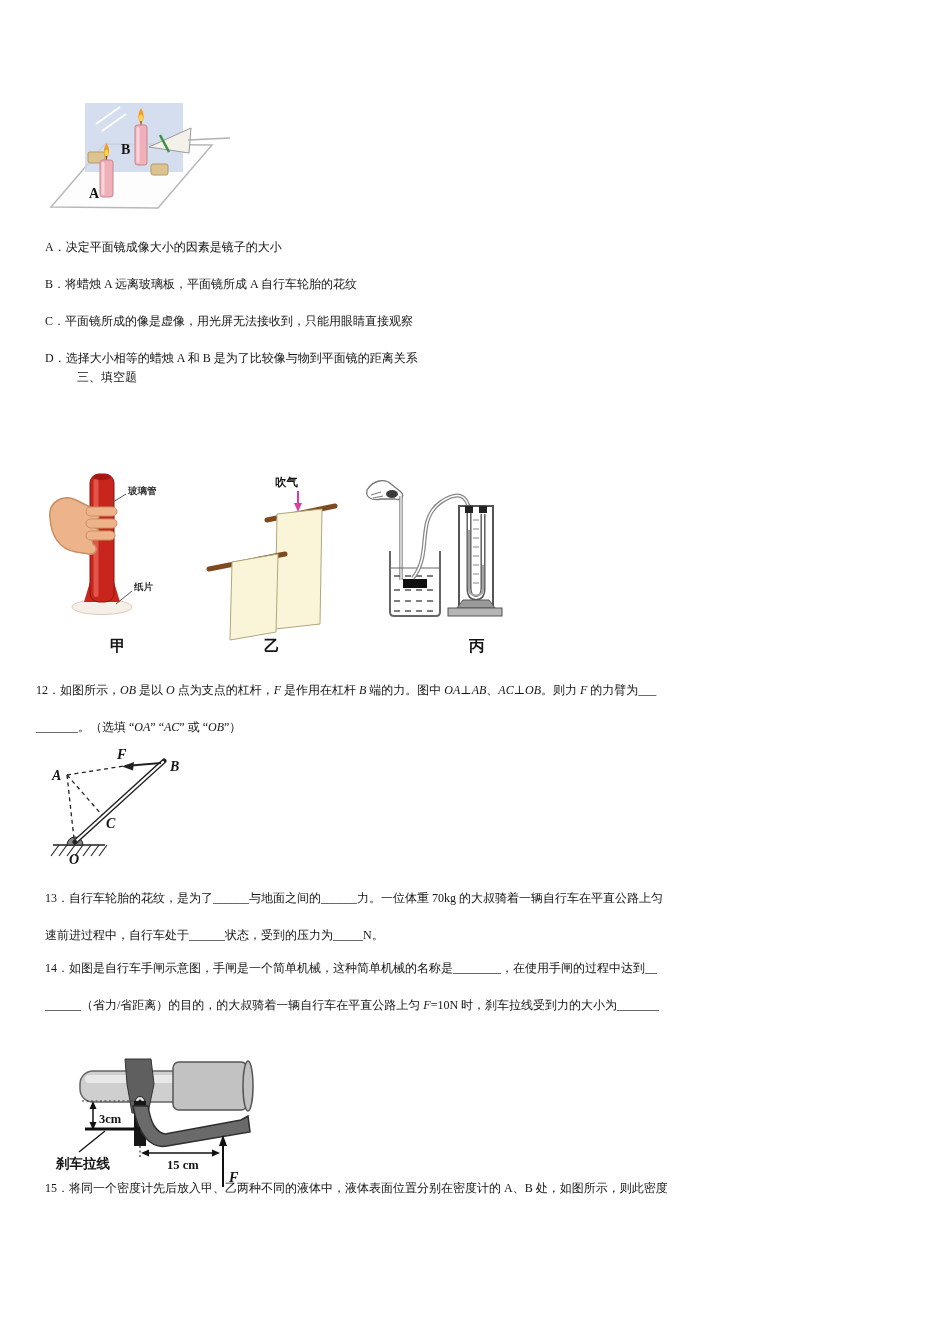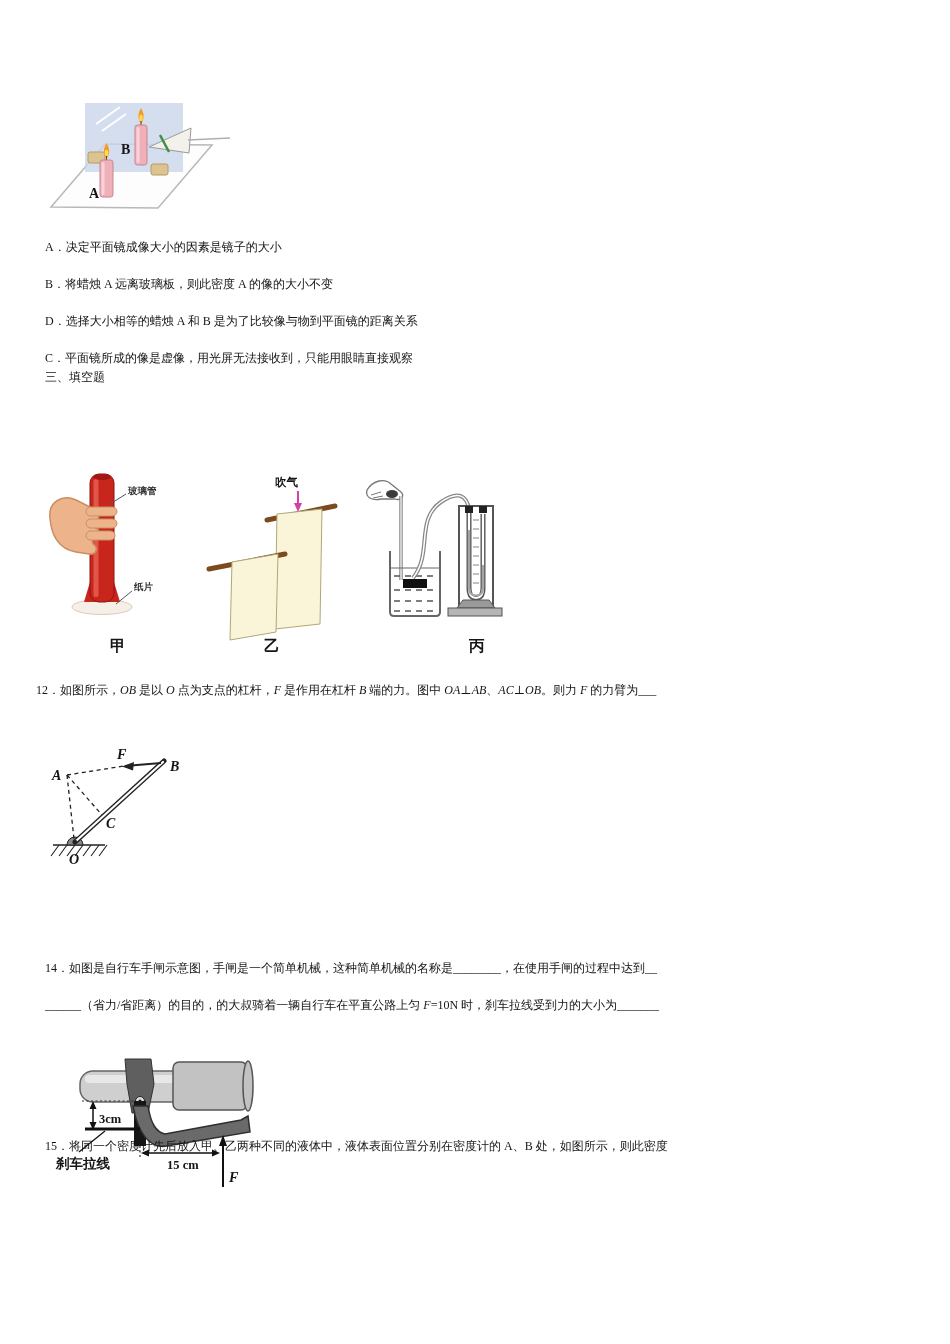--- a/index.html
+++ b/index.html
@@ -1,20 +1,20 @@
 <!DOCTYPE html>
 <html><head>
 <meta charset="utf-8">
 <style>
   html,body{margin:0;padding:0;background:#ffffff;}
   .page{position:relative;width:950px;height:1344px;background:#ffffff;overflow:hidden;
         font-family:"Liberation Serif","DejaVu Serif",serif;color:#141414;}
   .tl{position:absolute;font-weight:normal;font-size:12px;white-space:nowrap;}
   .lines .ln{height:37px;line-height:37px;}
-  .single{line-height:22px;}
+  .single{line-height:22px;margin-left:32px;}
   .it{font-style:italic;}
   svg{position:absolute;display:block;overflow:visible;}
   svg text{font-family:"Liberation Serif","DejaVu Serif",serif;font-weight:bold;fill:#141414;}
   svg text.cn{font-size:9.5px;fill:#333;}
   svg text.lbl{font-size:14px;font-style:italic;}
   .figwrap{position:absolute;}
   .figlabel{position:absolute;font-weight:bold;font-size:15.5px;white-space:nowrap;}
 </style>
 </head>
 <body>
@@ -49,27 +49,27 @@
     </g>
     <text x="41" y="100" font-size="14">A</text>
     <text x="73" y="56" font-size="14">B</text>
   </svg>
 
   <div class="tl lines" style="left:45px;top:229px">
     <div class="ln">
       <span>A．</span><span>决定平面镜成像大小的因素是镜子的大小</span>
     </div>
     <div class="ln">
-      <span>B．</span><span>将蜡烛 A 远离玻璃板，则此密度 A 的像的大小不变</span>
+      <span>B．</span><span>将蜡烛 A 远离玻璃板，平面镜所成 A 自行车轮胎的花纹</span>
+    </div>
+    <div class="ln">
+      <span>C．</span><span>平面镜所成的像是虚像，用光屏无法接收到，只能用眼睛直接观察</span>
     </div>
     <div class="ln">
       <span>D．</span><span>选择大小相等的蜡烛 A 和 B 是为了比较像与物到平面镜的距离关系</span>
-    </div>
-    <div class="ln">
-      <span>C．</span><span>平面镜所成的像是虚像，用光屏无法接收到，只能用眼睛直接观察</span>
     </div>
   </div>
 
   <div class="tl single" style="left:45px;top:366px">三、填空题</div>
 
 
   <div class="figwrap" style="left:48px;top:468px;width:490px;height:205px">
 
     <svg style="left:0;top:2px" width="145" height="166" viewBox="0 0 145 166">
       <ellipse cx="54" cy="137" rx="30" ry="7.5" fill="#f6efe7" stroke="#dccaba" stroke-width="1"></ellipse>
@@ -138,20 +138,21 @@
       <rect x="85" y="140" width="54" height="8" fill="#b5b5b5" stroke="#555" stroke-width="1"></rect>
     </svg>
 
     <div class="figlabel" style="left:62px;top:168px">甲</div>
     <div class="figlabel" style="left:216px;top:168px">乙</div>
     <div class="figlabel" style="left:421px;top:168px">丙</div>
   </div>
 
   <div class="tl lines" style="left:36px;top:672px">
     <div class="ln"><span>12．如图所示，</span><span class="it">OB</span><span> 是以 </span><span class="it">O</span><span> 点为支点的杠杆，</span><span class="it">F</span><span> 是作用在杠杆 </span><span class="it">B</span><span> 端的力。图中 </span><span class="it">OA</span><span>⊥</span><span class="it">AB</span><span>、</span><span class="it">AC</span><span>⊥</span><span class="it">OB</span><span>。则力 </span><span class="it">F</span><span> 的力臂为___</span></div>
+    <div class="ln"><span>_______。（选填 “</span><span class="it">OA</span><span>” “</span><span class="it">AC</span><span>” 或 “</span><span class="it">OB</span><span>”）</span></div>
   </div>
 
   <svg style="left:45px;top:746px" width="155" height="124" viewBox="0 0 155 124">
     <line x1="8" y1="99" x2="60" y2="99" stroke="#222" stroke-width="1.5"></line>
     <g stroke="#222" stroke-width="1.1">
       <line x1="14" y1="99" x2="6" y2="110"></line>
       <line x1="22" y1="99" x2="14" y2="110"></line>
       <line x1="30" y1="99" x2="22" y2="110"></line>
       <line x1="38" y1="99" x2="30" y2="110"></line>
       <line x1="46" y1="99" x2="38" y2="110"></line>
@@ -169,20 +170,24 @@
     </g>
     <line x1="80" y1="20" x2="116" y2="17" stroke="#222" stroke-width="1.8"></line>
     <polygon points="77,20.5 89,16 88,24.5" fill="#222"></polygon>
     <text x="7" y="34" class="lbl">A</text>
     <text x="125" y="25" class="lbl">B</text>
     <text x="61" y="82" class="lbl">C</text>
     <text x="24" y="118" class="lbl">O</text>
     <text x="72" y="13" class="lbl">F</text>
   </svg>
 
+  <div class="tl lines" style="left:45px;top:880px">
+    <div class="ln">13．自行车轮胎的花纹，是为了______与地面之间的______力。一位体重 70kg 的大叔骑着一辆自行车在平直公路上匀</div>
+    <div class="ln">速前进过程中，自行车处于______状态，受到的压力为_____N。</div>
+  </div>
 
   <div class="tl lines" style="left:45px;top:950px">
     <div class="ln">14．如图是自行车手闸示意图，手闸是一个简单机械，这种简单机械的名称是________，在使用手闸的过程中达到__</div>
     <div class="ln"><span>______（省力/省距离）的目的，的大叔骑着一辆自行车在平直公路上匀 </span><span class="it">F</span><span>=10N 时，刹车拉线受到力的大小为_______</span></div>
   </div>
 
   <svg style="left:55px;top:1056px" width="235" height="140" viewBox="0 0 235 140">
     <rect x="25" y="15" width="150" height="31" rx="13" stroke="#666" stroke-width="1.5" fill="#cfcfcf"></rect>
     <rect x="30" y="19" width="138" height="8" rx="4" fill="#e8e8e8"></rect>
     <rect x="118" y="6" width="74" height="48" rx="6" fill="#c2c2c2" stroke="#555" stroke-width="1.5"></rect>
@@ -203,17 +208,17 @@
     <line x1="85" y1="90" x2="85" y2="101" stroke="#333" stroke-width="1.2" stroke-dasharray="2,2.5"></line>
     <line x1="90" y1="97" x2="161" y2="97" stroke="#111" stroke-width="1.5"></line>
     <polygon points="86,97 94,93.5 94,100.5" fill="#111"></polygon>
     <polygon points="165,97 157,93.5 157,100.5" fill="#111"></polygon>
     <text x="112" y="113" font-size="12.5">15 cm</text>
     <line x1="168" y1="131" x2="168" y2="84" stroke="#111" stroke-width="2"></line>
     <polygon points="168,79 164,90 172,90" fill="#111"></polygon>
     <text x="174" y="126" class="lbl">F</text>
   </svg>
 
-  <div class="tl lines" style="left:45px;top:1128px">
+  <div class="tl lines" style="left:45px;top:1170px">
     <div class="ln">15．将同一个密度计先后放入甲、乙两种不同的液体中，液体表面位置分别在密度计的 A、B 处，如图所示，则此密度</div>
   </div>
 
 </div>
 
 </body></html>

